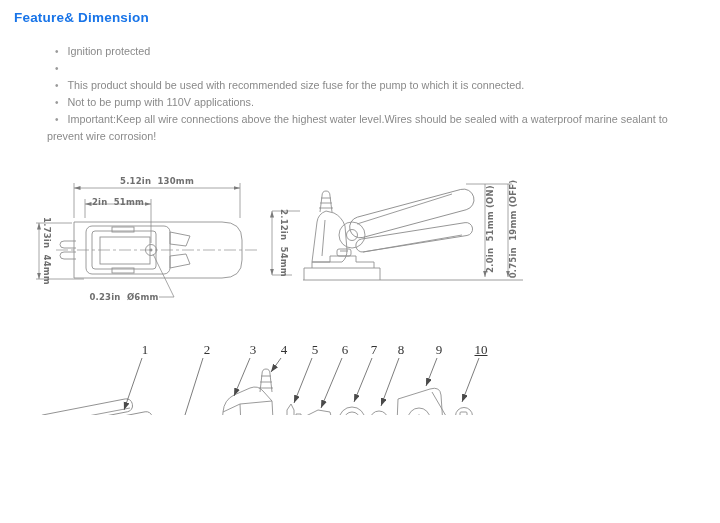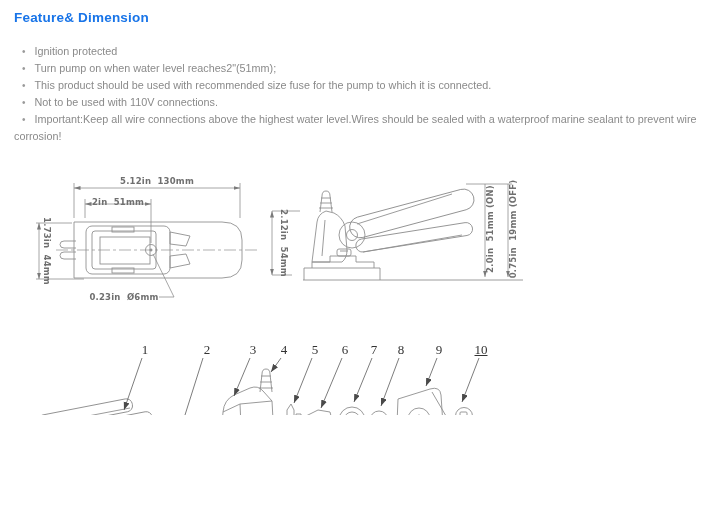--- a/index.html
+++ b/index.html
@@ -18,21 +18,21 @@
     font-family:"Liberation Sans",sans-serif;
   }
   .title{
     position:absolute;top:10px;left:14px;
     font-size:13.5px;font-weight:bold;color:var(--accent);letter-spacing:.2px;
   }
   .features{
     position:absolute;top:43px;left:14px;right:14px;list-style:none;
     font-size:10.8px;color:var(--body-text);
   }
-  .features li{line-height:17px;}
+  .features li{line-height:17px;margin-left:33px;}
   .dot{display:inline-block;padding-left:8px;margin-right:9px;color:#9a9a9a;}
   .dot::before{content:"\2022";font-size:10px;}
   .art{position:absolute;top:0;left:0;}
   .dim-label{
     position:absolute;font-family:"DejaVu Sans",sans-serif;font-size:8.5px;font-weight:600;
     color:var(--dim-text);white-space:pre;transform:translate(-50%,-50%);letter-spacing:.2px;
   }
   .dim-label.rot-cw{transform:translate(-50%,-50%) rotate(90deg);}
   .dim-label.rot-ccw{transform:translate(-50%,-50%) rotate(-90deg);}
   .part-num{
@@ -46,23 +46,23 @@
 </style>
 </head>
 <body>
 
 <div class="page">
 
   <h1 class="title">Feature&amp; Dimension</h1>
 
   <ul class="features">
     <li><span class="dot"></span><span>Ignition protected</span></li>
-    <li><span class="dot"></span><span>Turn pump on when water level reaches2"(51mm);</span></li>
+    <li><span class="dot"></span></li>
     <li><span class="dot"></span><span>This product should be used with recommended size fuse for the pump to which it is connected.</span></li>
-    <li><span class="dot"></span><span>Not to be used with 110V connections.</span></li>
+    <li><span class="dot"></span><span>Not to be pump with 110V applications.</span></li>
     <li><span class="dot"></span><span>Important:Keep all wire connections above the highest water level.Wires should be sealed with a waterproof marine sealant to prevent wire corrosion!</span></li>
   </ul>
 
   <svg class="art" width="720" height="523" viewBox="0 0 720 523" xmlns="http://www.w3.org/2000/svg">
     <defs>
       <marker id="dimArrow" markerWidth="8" markerHeight="6" refX="6.5" refY="2.5" orient="auto-start-reverse" markerUnits="userSpaceOnUse">
         <path d="M0,0.5 L6.5,2.5 L0,4.5 Z" fill="#7a7a7a"></path>
       </marker>
       <marker id="ptArrow" markerWidth="9" markerHeight="7" refX="8" refY="3" orient="auto" markerUnits="userSpaceOnUse">
         <path d="M0,0 L8,3 L0,6 Z" fill="#4a4a4a"></path>

